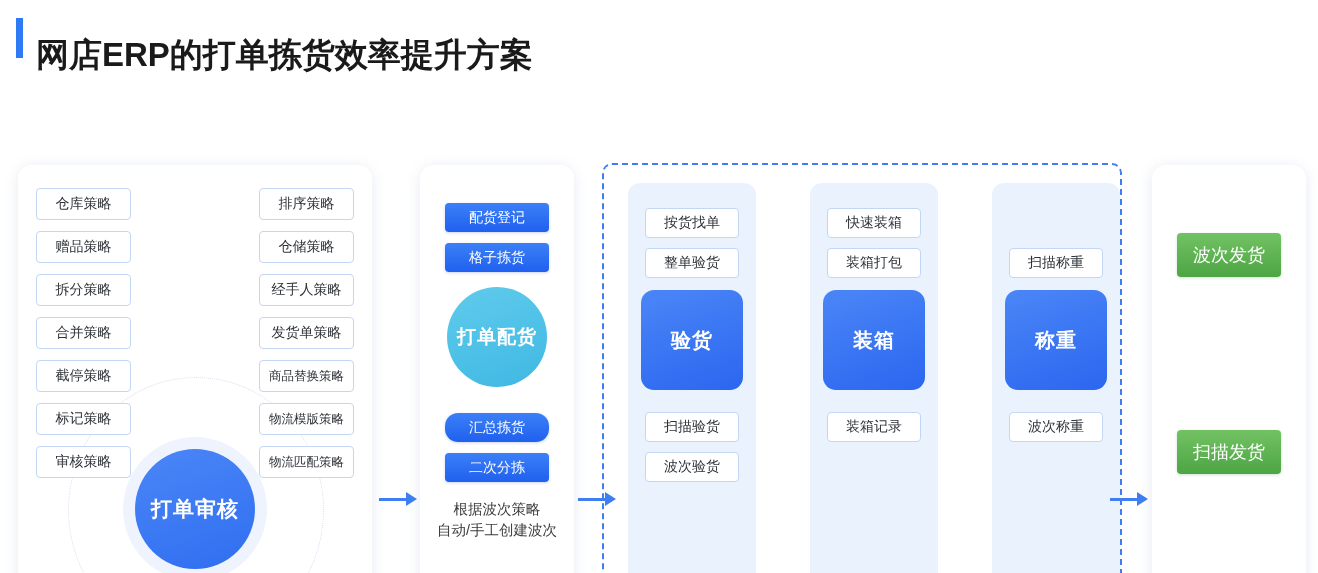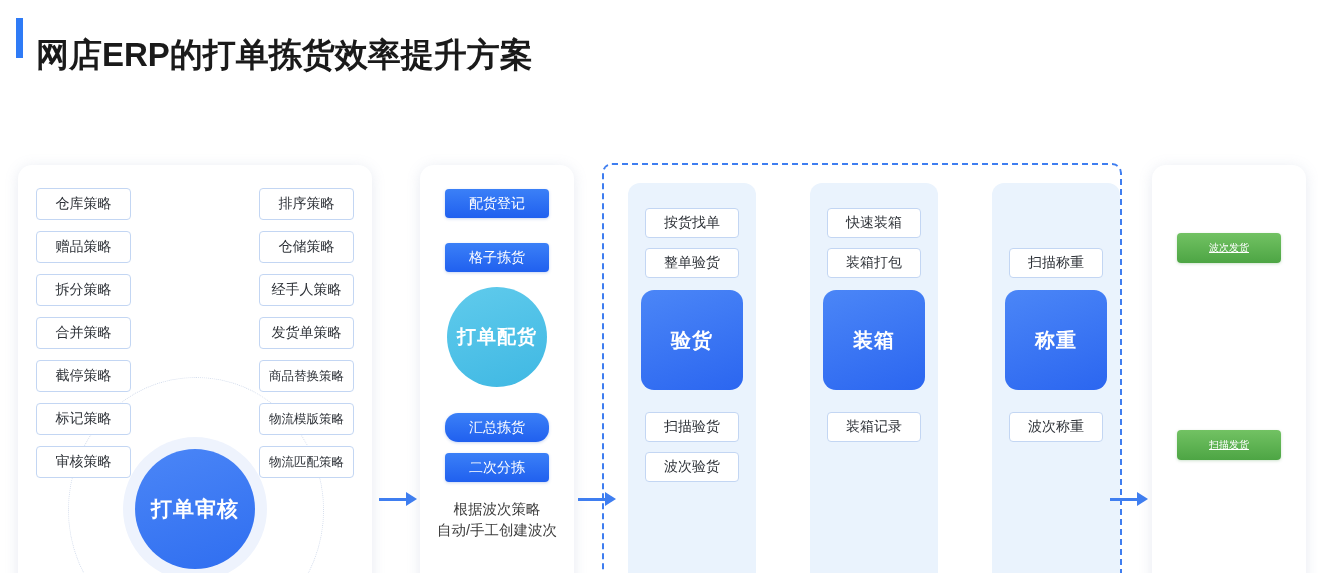--- a/index.html
+++ b/index.html
@@ -124,21 +124,21 @@
   .btn-blue {
     position: absolute;
     left: 25px; width: 104px; height: 29px;
     border-radius: 4px;
     background: linear-gradient(180deg, #3b80f7 0%, #2060ef 100%);
     color: #ffffff;
     font-size: 14px;
     display: flex; align-items: center; justify-content: center;
     box-shadow: 0 1px 3px rgba(40,90,200,0.25);
   }
-  #btn-peihuo   { top: 24px; }
+  #btn-peihuo   { top: 38px; }
   #btn-gezi     { top: 78px; }
   #btn-huizong  { top: 248px; border-radius: 13px; }
   #btn-erci     { top: 288px; }
   .cyan-circle {
     position: absolute;
     left: 27px; top: 122px;
     width: 100px; height: 100px;
     border-radius: 50%;
     background: linear-gradient(160deg, #60cbec 0%, #3fb8e3 100%);
     color: #ffffff;
@@ -194,28 +194,27 @@
     color: #ffffff;
     font-size: 20px; font-weight: bold;
     display: flex; align-items: center; justify-content: center;
     letter-spacing: 1px;
   }
 
   
   .ship-inner { position: absolute; left:0; top:0; width:154px; height:538px; }
   .btn-green {
     position: absolute;
-    left: 25px; width: 104px; height: 30px;
+    left: 25px; width: 104px; height: 44px;
     border-radius: 4px;
     background: linear-gradient(180deg, #72c263 0%, #4da544 100%);
     color: #ffffff;
-    font-size: 10px;
+    font-size: 18px;
     display: flex; align-items: center; justify-content: center;
     box-shadow: 0 1px 3px rgba(60,140,60,0.25);
-    text-decoration: underline;
   }
   #btn-boci-fahuo  { top: 68px; }
   #btn-scan-fahuo  { top: 265px; }
   .green-circle {
     position: absolute;
     left: 25px; top: 125px;
     width: 104px; height: 104px;
     border-radius: 50%;
     background: linear-gradient(160deg, #72c263 0%, #4da544 100%);
     color: #ffffff;

